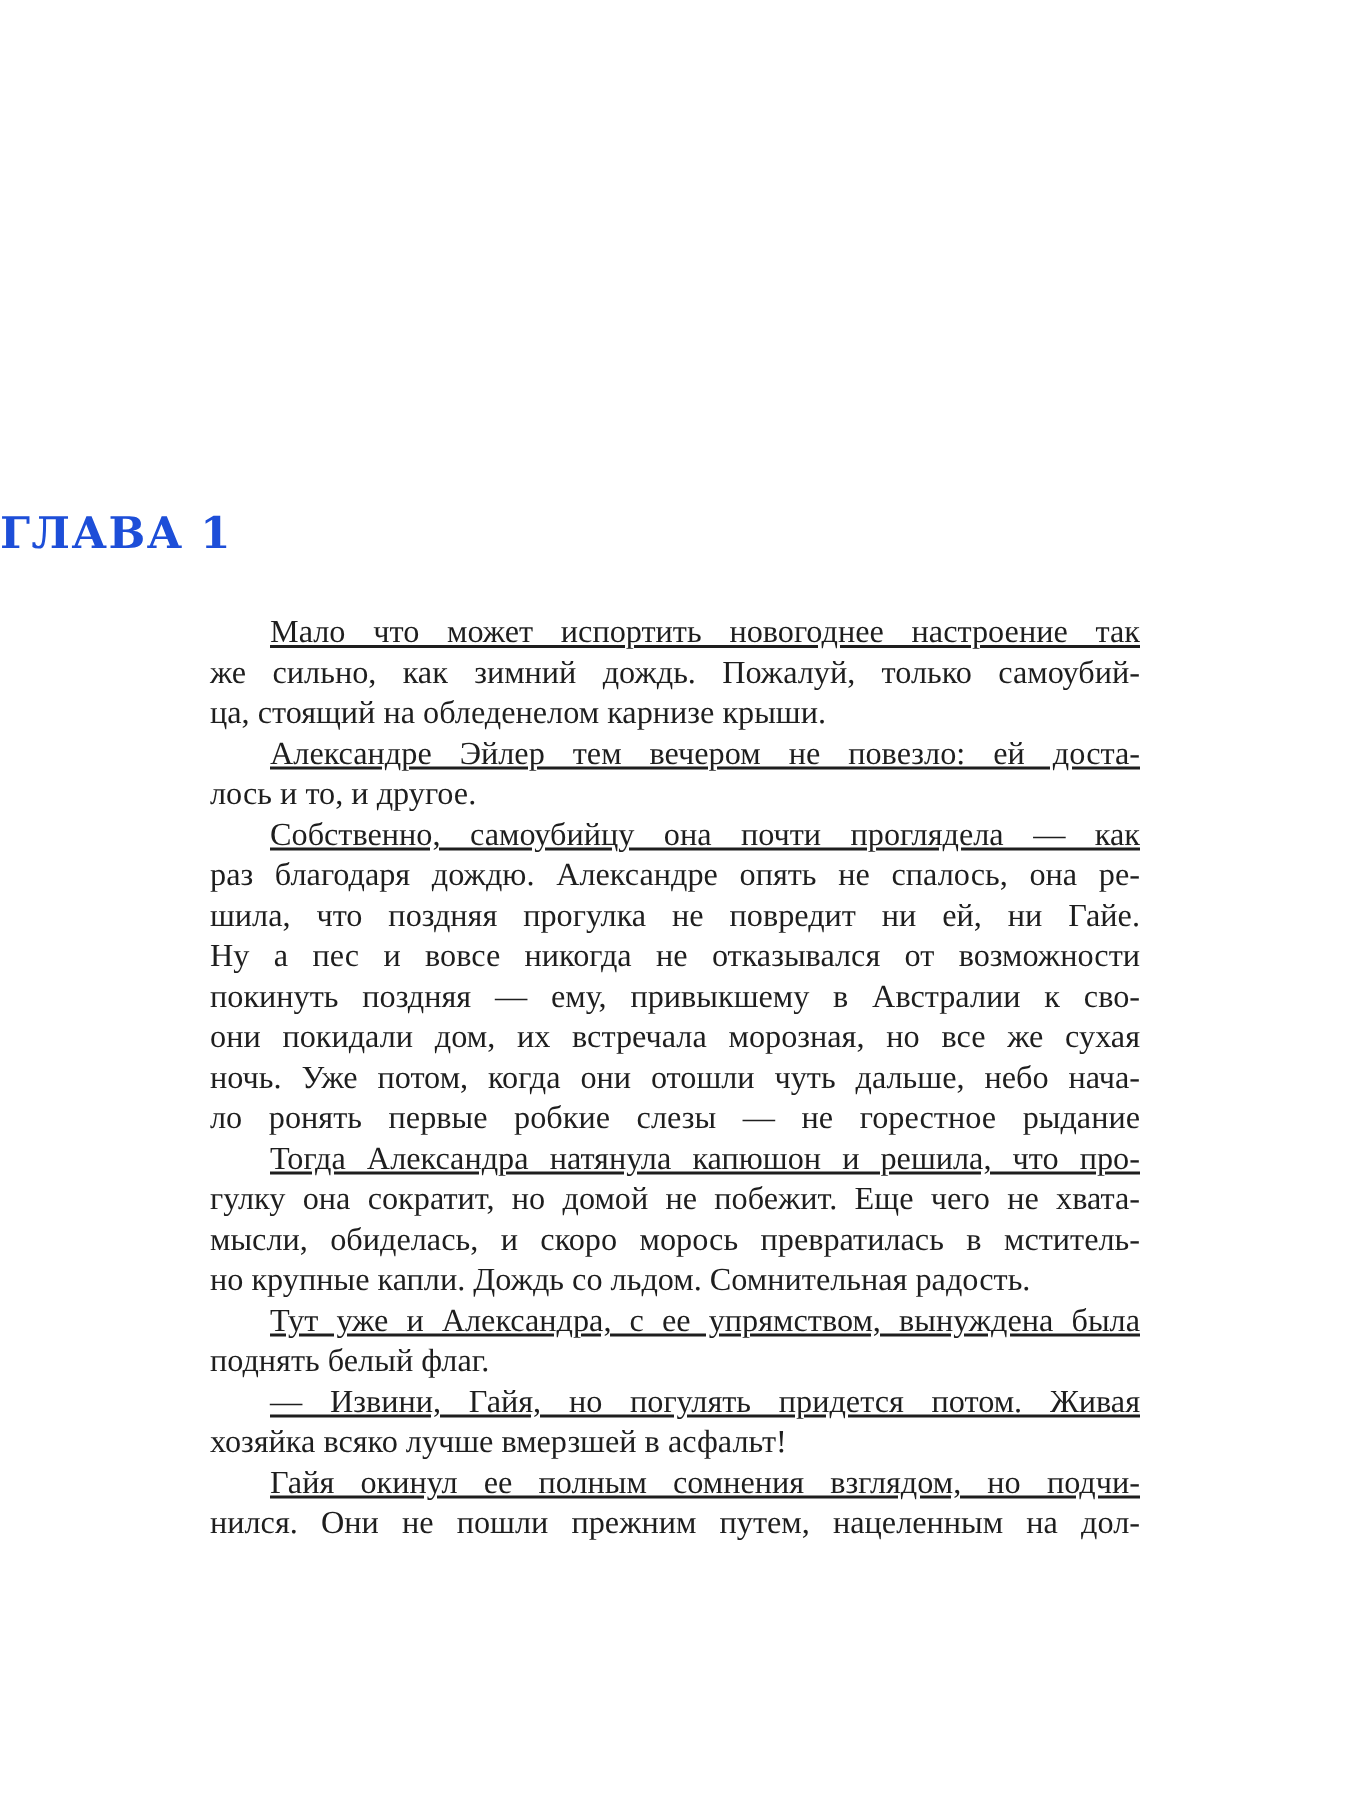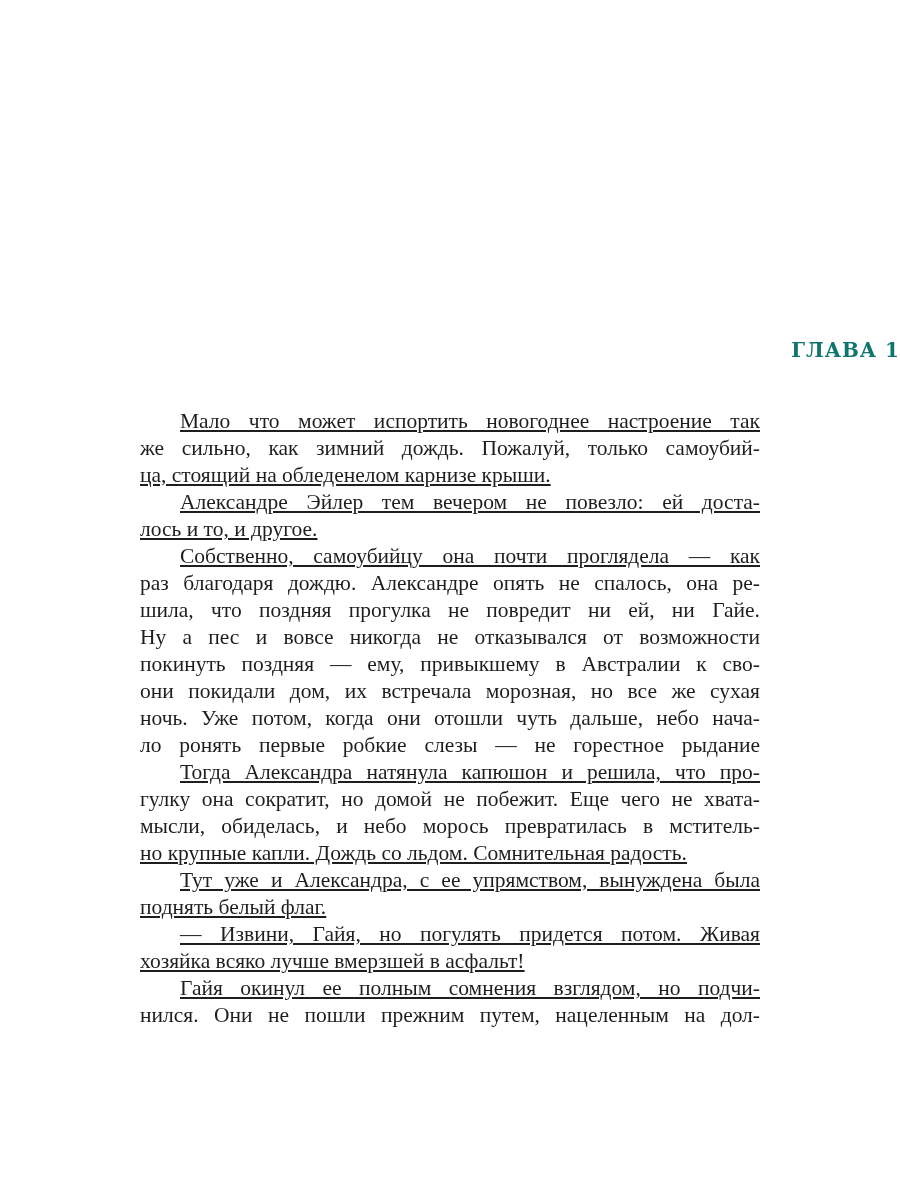--- a/index.html
+++ b/index.html
@@ -11,44 +11,44 @@
     font-family: "Liberation Serif", "DejaVu Serif", serif;
     color: #1e1e1e;
     overflow: hidden;
   }
   .chapter-title {
     position: absolute;
     top: 338px;
     left: 0;
     width: 100%;
     margin: 0;
-    text-align: right;
+    text-align: left;
     font-family: "DejaVu Serif", serif;
-    font-size: 20px;
+    font-size: 29px;
     font-weight: 700;
     letter-spacing: 1px;
-    color: #0f766e;
+    color: #1d4ed8;
   }
   .text-block {
     position: absolute;
     top: 408px;
     left: 140px;
     width: 620px;
     font-size: 21.5px;
   }
   .para { margin: 0; padding: 0; }
   .ln {
     display: block;
     height: 27px;
     line-height: 27px;
     text-align: justify;
     text-align-last: justify;
   }
   .ln.fi { text-indent: 40px; text-decoration: underline; }
-  .ln.pl { text-align-last: left; text-decoration: underline; }
+  .ln.pl { text-align-last: left; }
 </style>
 </head>
 <body>
 
 <div class="page">
 
   <h1 class="chapter-title">ГЛАВА 1</h1>
 
   <div class="text-block">
 
@@ -70,21 +70,21 @@
       <span class="ln">Ну а пес и вовсе никогда не отказывался от возможности</span>
       <span class="ln">покинуть поздняя — ему, привыкшему в Австралии к сво-</span>
       <span class="ln">они покидали дом, их встречала морозная, но все же сухая</span>
       <span class="ln">ночь. Уже потом, когда они отошли чуть дальше, небо нача-</span>
       <span class="ln">ло ронять первые робкие слезы — не горестное рыдание</span>
     </p>
 
     <p class="para">
       <span class="ln fi">Тогда Александра натянула капюшон и решила, что про-</span>
       <span class="ln">гулку она сократит, но домой не побежит. Еще чего не хвата-</span>
-      <span class="ln">мысли, обиделась, и небо морось превратилась в мститель-</span>
+      <span class="ln">мысли, обиделась, и скоро морось превратилась в мститель-</span>
       <span class="ln pl">но крупные капли. Дождь со льдом. Сомнительная радость.</span>
     </p>
 
     <p class="para">
       <span class="ln fi">Тут уже и Александра, с ее упрямством, вынуждена была</span>
       <span class="ln pl">поднять белый флаг.</span>
     </p>
 
     <p class="para">
       <span class="ln fi">— Извини, Гайя, но погулять придется потом. Живая</span>

